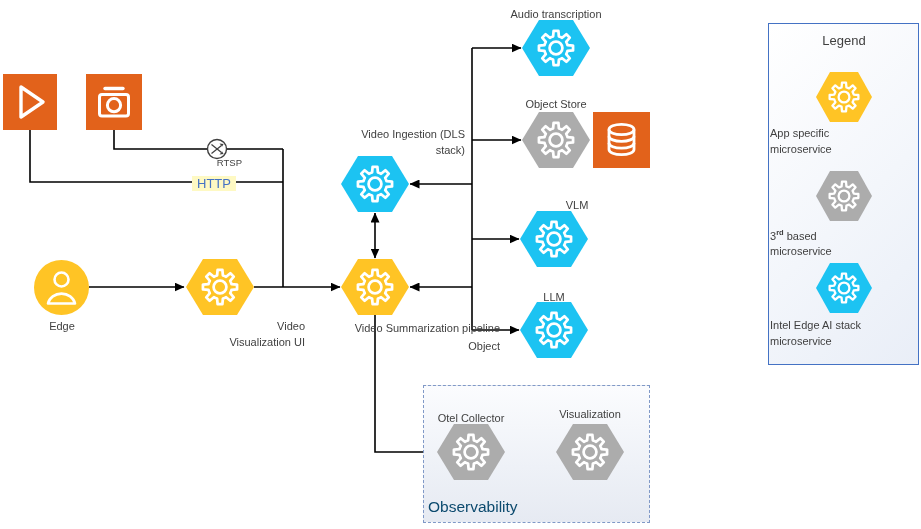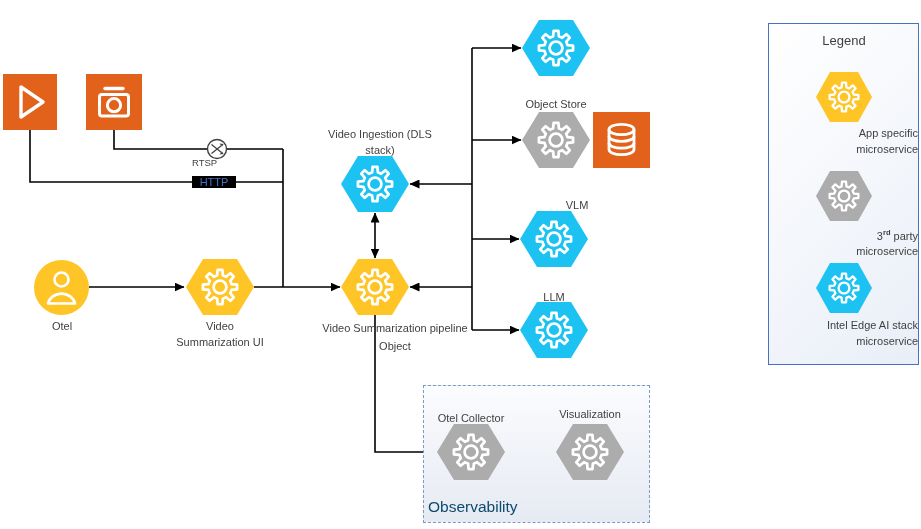--- a/index.html
+++ b/index.html
@@ -3,29 +3,29 @@
 <meta charset="utf-8">
 <style>
   html,body{margin:0;padding:0;background:#fff;}
   .canvas{
     position:relative;width:921px;height:529px;background:#fff;overflow:hidden;
     font-family:"Liberation Sans","DejaVu Sans",sans-serif;color:#3f3f3f;
   }
   .wires{position:absolute;left:0;top:0;}
   .node{position:absolute;}
   .lbl{position:absolute;text-align:center;font-size:11px;line-height:16px;color:#3f3f3f;}
-  .lbl .ln{white-space:nowrap;}
-  .edge-lbl{position:absolute;font-size:9.5px;color:#3f3f3f;text-align:left;}
-  .http-lbl{position:absolute;font-size:11px;color:#4472c4;background:#000000;text-align:center;padding:0 1px;}
+  .lbl .ln{white-space:nowrap;text-align:right;}
+  .edge-lbl{position:absolute;font-size:9.5px;color:#3f3f3f;text-align:right;}
+  .http-lbl{position:absolute;font-size:13px;color:#4472c4;background:#fef9c3;text-align:center;padding:0 1px;}
   .legend-box{
     position:absolute;left:768px;top:23px;width:151px;height:342px;box-sizing:border-box;
     border:1.5px solid #4472c4;background:linear-gradient(135deg,#ffffff 0%,#f3f6fb 55%,#e9eef7 100%);
   }
   .legend-title{position:absolute;left:770px;top:33px;width:148px;text-align:center;font-size:13px;color:#3f3f3f;}
-  .legend-lbl{position:absolute;left:770px;width:148px;text-align:right;font-size:11px;line-height:15.5px;color:#3f3f3f;}
+  .legend-lbl{position:absolute;left:770px;width:148px;text-align:left;font-size:11px;line-height:15.5px;color:#3f3f3f;}
   .legend-lbl sup{font-size:7.5px;font-weight:bold;}
   .obs-box{
     position:absolute;left:423px;top:385px;width:227px;height:138px;box-sizing:border-box;
     border:1.6px dashed #8099c7;background:linear-gradient(180deg,#fbfcfe 0%,#eef1f7 60%,#e6eaf2 100%);
   }
   .obs-title{position:absolute;left:428px;top:498px;font-size:15.5px;color:#0c4a6e;}
 </style>
 </head>
 <body>
 
@@ -155,33 +155,34 @@
       <use href="#gear" x="15" y="9" width="38" height="38"></use>
     </svg>
   </div>
   <div class="node" style="left:556px;top:424px">
     <svg width="68" height="56" viewBox="0 0 68 56">
       <polygon points="0,28 17,0 51,0 68,28 51,56 17,56" fill="#ACACAC"></polygon>
       <use href="#gear" x="15" y="9" width="38" height="38"></use>
     </svg>
   </div>
 
-  <div class="lbl" style="left:12px;top:318px;width:100px">Otel</div>
+  <div class="lbl" style="left:12px;top:318px;width:100px">Edge</div>
   <div class="lbl" style="left:135px;top:318px;width:170px">
     <div class="ln">Video</div>
-    <div class="ln">Summarization UI</div>
+    <div class="ln">Visualization UI</div>
   </div>
   <div class="lbl" style="left:295px;top:126px;width:170px">
     <div class="ln">Video Ingestion (DLS</div>
     <div class="ln">stack)</div>
   </div>
   <div class="lbl" style="left:290px;top:320px;width:210px;line-height:17.5px">
     <div class="ln">Video Summarization pipeline</div>
     <div class="ln">Object</div>
   </div>
+  <div class="lbl" style="left:476px;top:6px;width:160px">Audio transcription</div>
   <div class="lbl" style="left:476px;top:96px;width:160px">Object Store</div>
   <div class="lbl" style="left:527px;top:197px;width:100px">VLM</div>
   <div class="lbl" style="left:504px;top:289px;width:100px">LLM</div>
   <div class="lbl" style="left:406px;top:410px;width:130px">Otel Collector</div>
   <div class="lbl" style="left:525px;top:406px;width:130px">Visualization</div>
 
   <div class="edge-lbl" style="left:192px;top:157px;width:50px">RTSP</div>
   <div class="http-lbl" style="left:192px;top:176px;width:42px">HTTP</div>
 
   <div class="node" style="left:816px;top:72px">
@@ -194,21 +195,21 @@
     <div class="ln">App specific</div>
     <div class="ln">microservice</div>
   </div>
   <div class="node" style="left:816px;top:171px">
     <svg width="56" height="50" viewBox="0 0 56 50">
       <polygon points="0,25 14,0 42,0 56,25 42,50 14,50" fill="#ACACAC"></polygon>
       <use href="#gear" x="12" y="9" width="32" height="32"></use>
     </svg>
   </div>
   <div class="legend-lbl" style="top:225px">
-    <div class="ln"><span>3</span><sup>rd</sup><span> party</span></div>
+    <div class="ln"><span>3</span><sup>rd</sup><span> based</span></div>
     <div class="ln">microservice</div>
   </div>
   <div class="node" style="left:816px;top:263px">
     <svg width="56" height="50" viewBox="0 0 56 50">
       <polygon points="0,25 14,0 42,0 56,25 42,50 14,50" fill="#1CC3F2"></polygon>
       <use href="#gear" x="12" y="9" width="32" height="32"></use>
     </svg>
   </div>
   <div class="legend-lbl" style="top:318px">
     <div class="ln">Intel Edge AI stack</div>

